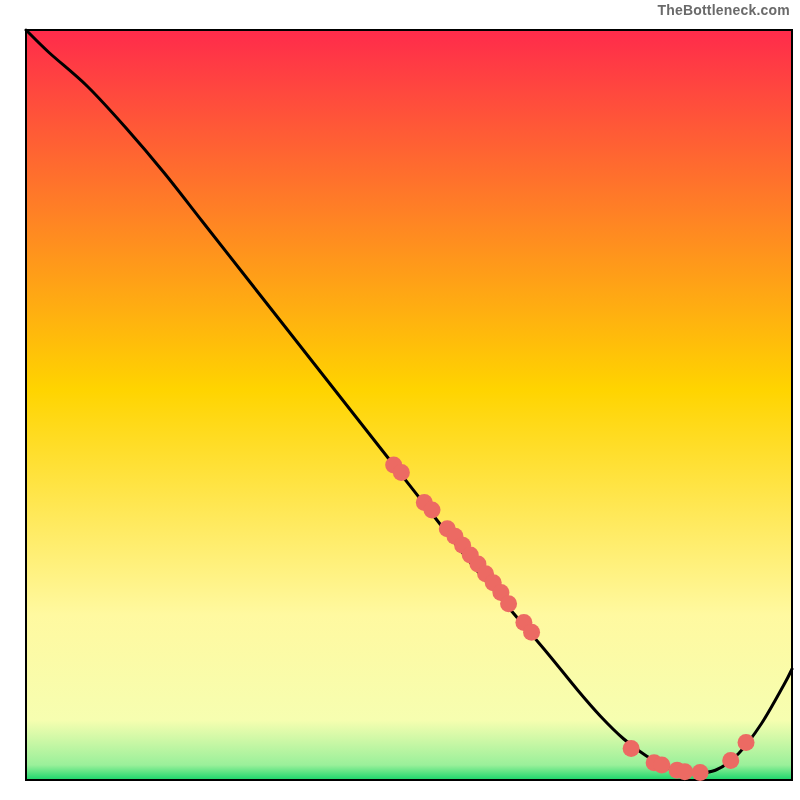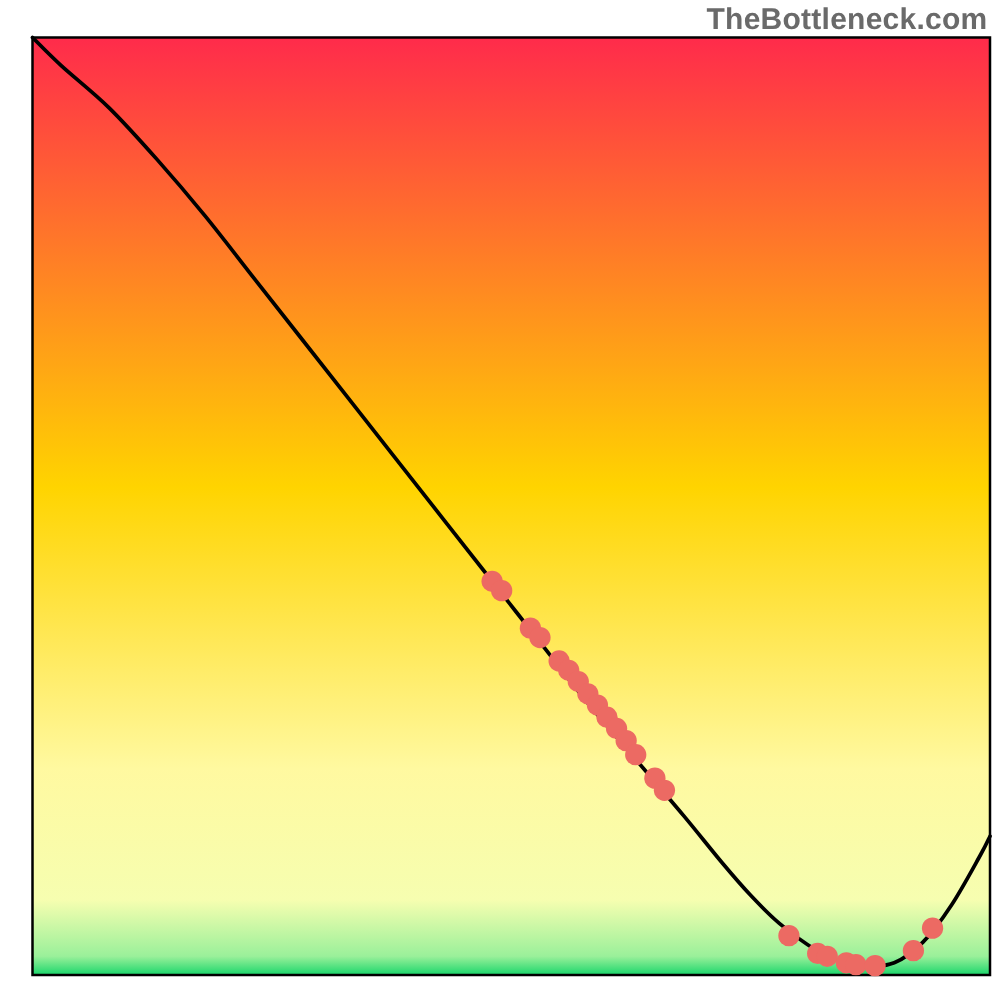--- a/index.html
+++ b/index.html
@@ -13,21 +13,21 @@
   }
   .chart-wrap {
     position: relative;
     width: 800px;
     height: 800px;
   }
   .watermark {
     position: absolute;
     top: 2px;
     right: 10px;
-    font-size: 24px;
+    font-size: 14px;
     font-weight: 600;
     color: #6a6a6a;
     letter-spacing: 0.2px;
     pointer-events: none;
   }
   svg {
     display: block;
     position: absolute;
     top: 0;
     left: 0;

